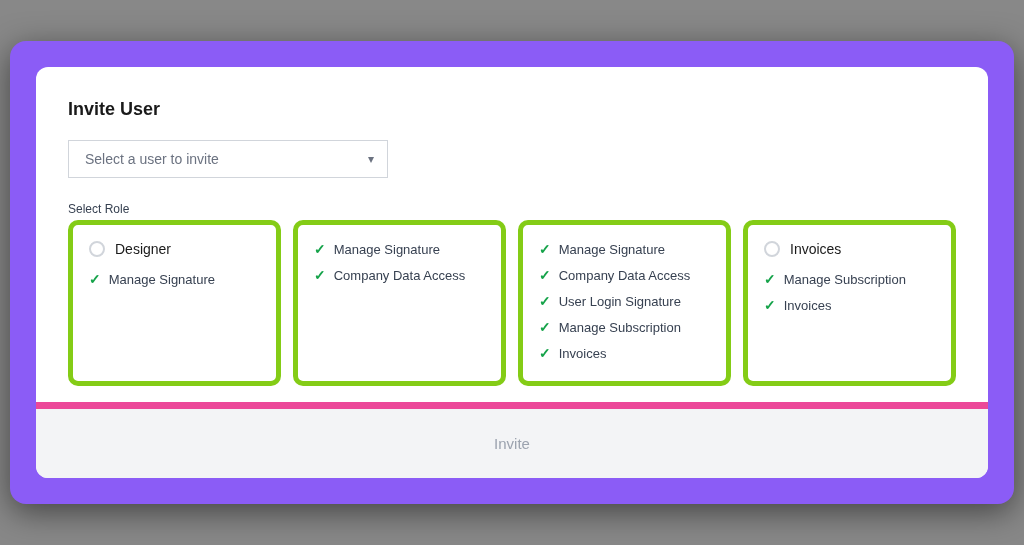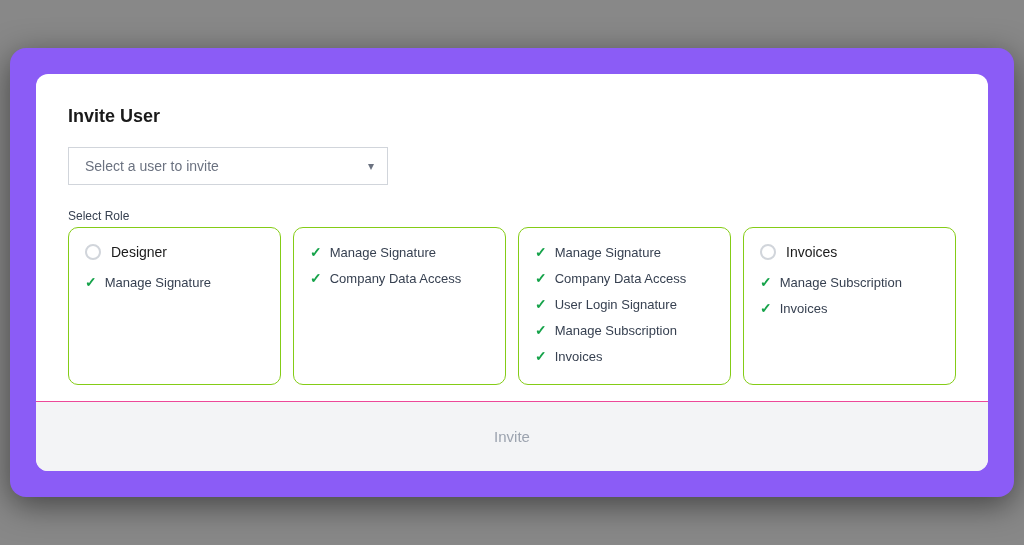--- a/index.html
+++ b/index.html
@@ -75,21 +75,21 @@
     }
 
     .roles-grid {
       display: grid;
       grid-template-columns: repeat(4, 1fr);
       gap: 12px;
       margin-bottom: 0;
     }
 
     .role-card {
-      border: 1px solid #84cc16;
+      border: 5px solid #84cc16;
       border-radius: 10px;
       padding: 16px 16px 20px 16px;
       cursor: pointer;
       transition: border-color 0.15s;
     }
 
     .role-header {
       display: flex;
       align-items: center;
       gap: 10px;
@@ -143,21 +143,21 @@
       color: #16a34a;
       font-size: 14px;
       font-weight: 600;
       flex-shrink: 0;
     }
 
     .invite-footer {
       margin: 16px -32px 0 -32px;
       padding: 14px 32px;
       background: #f3f4f6;
-      border-top: 1px solid #ec4899;
+      border-top: 7px solid #ec4899;
     }
 
     .invite-btn {
       width: 100%;
       padding: 12px;
       background: #f3f4f6;
       border: none;
       border-radius: 8px;
       font-size: 15px;
       font-weight: 500;

